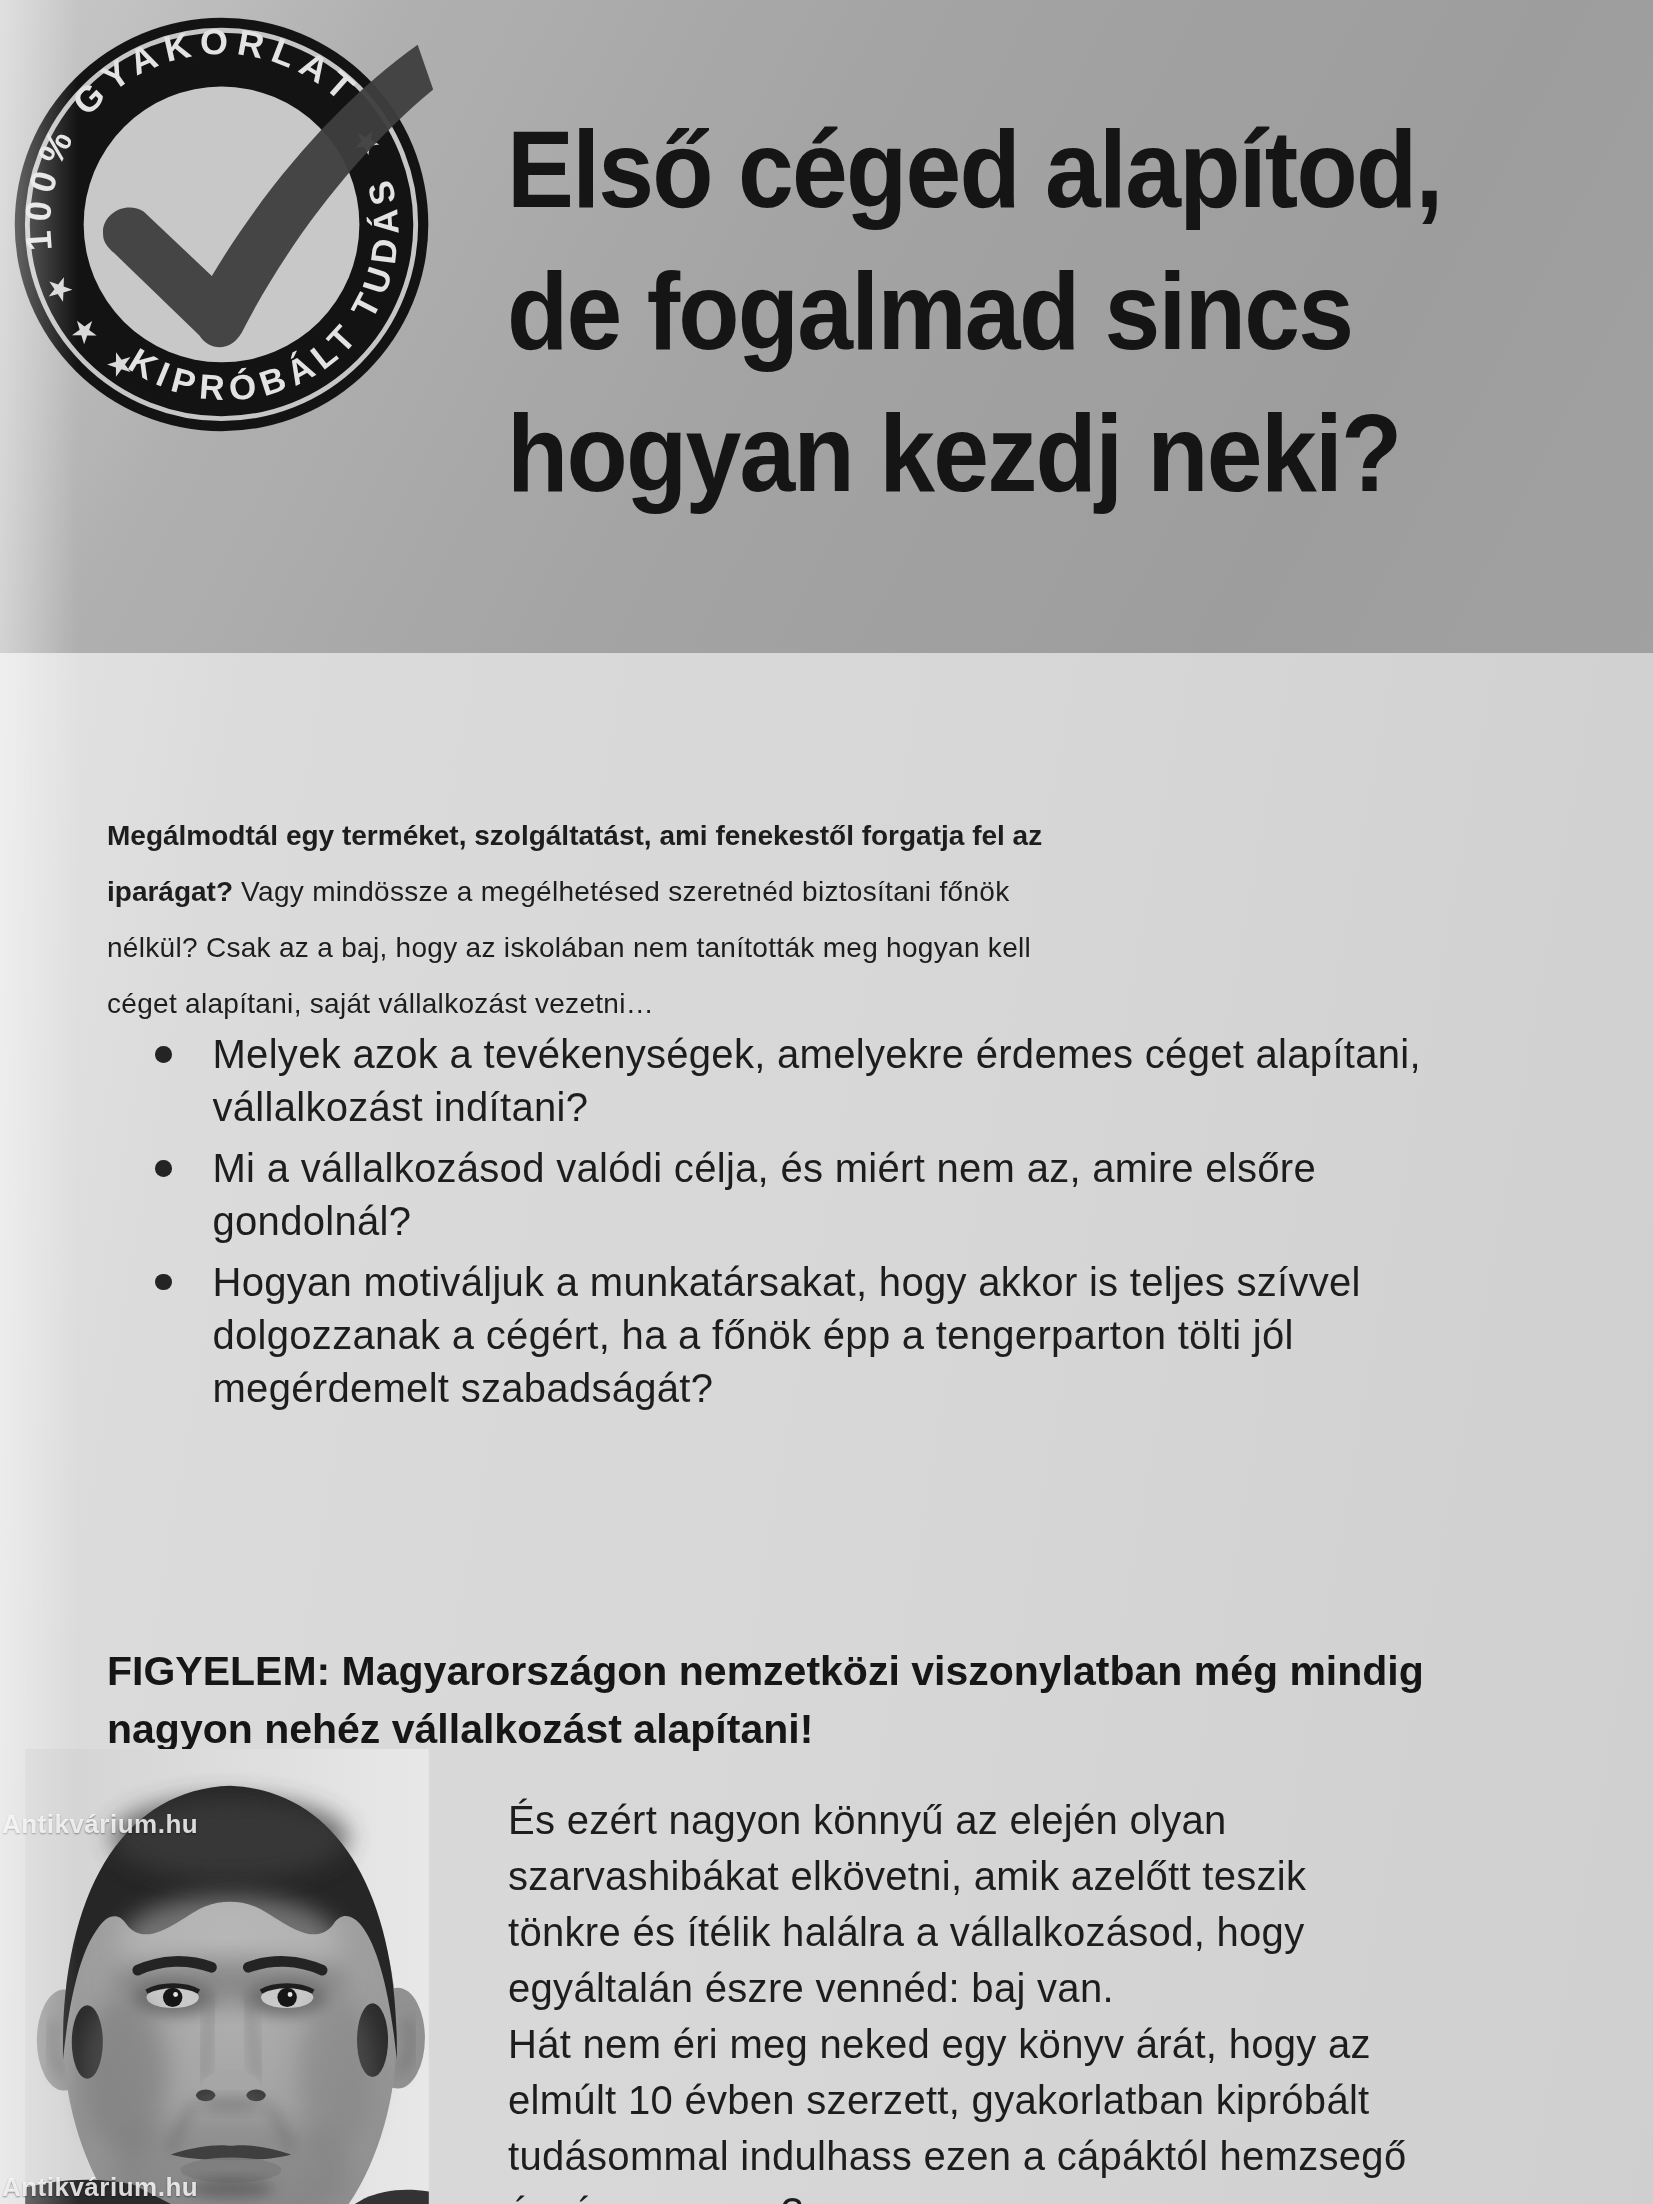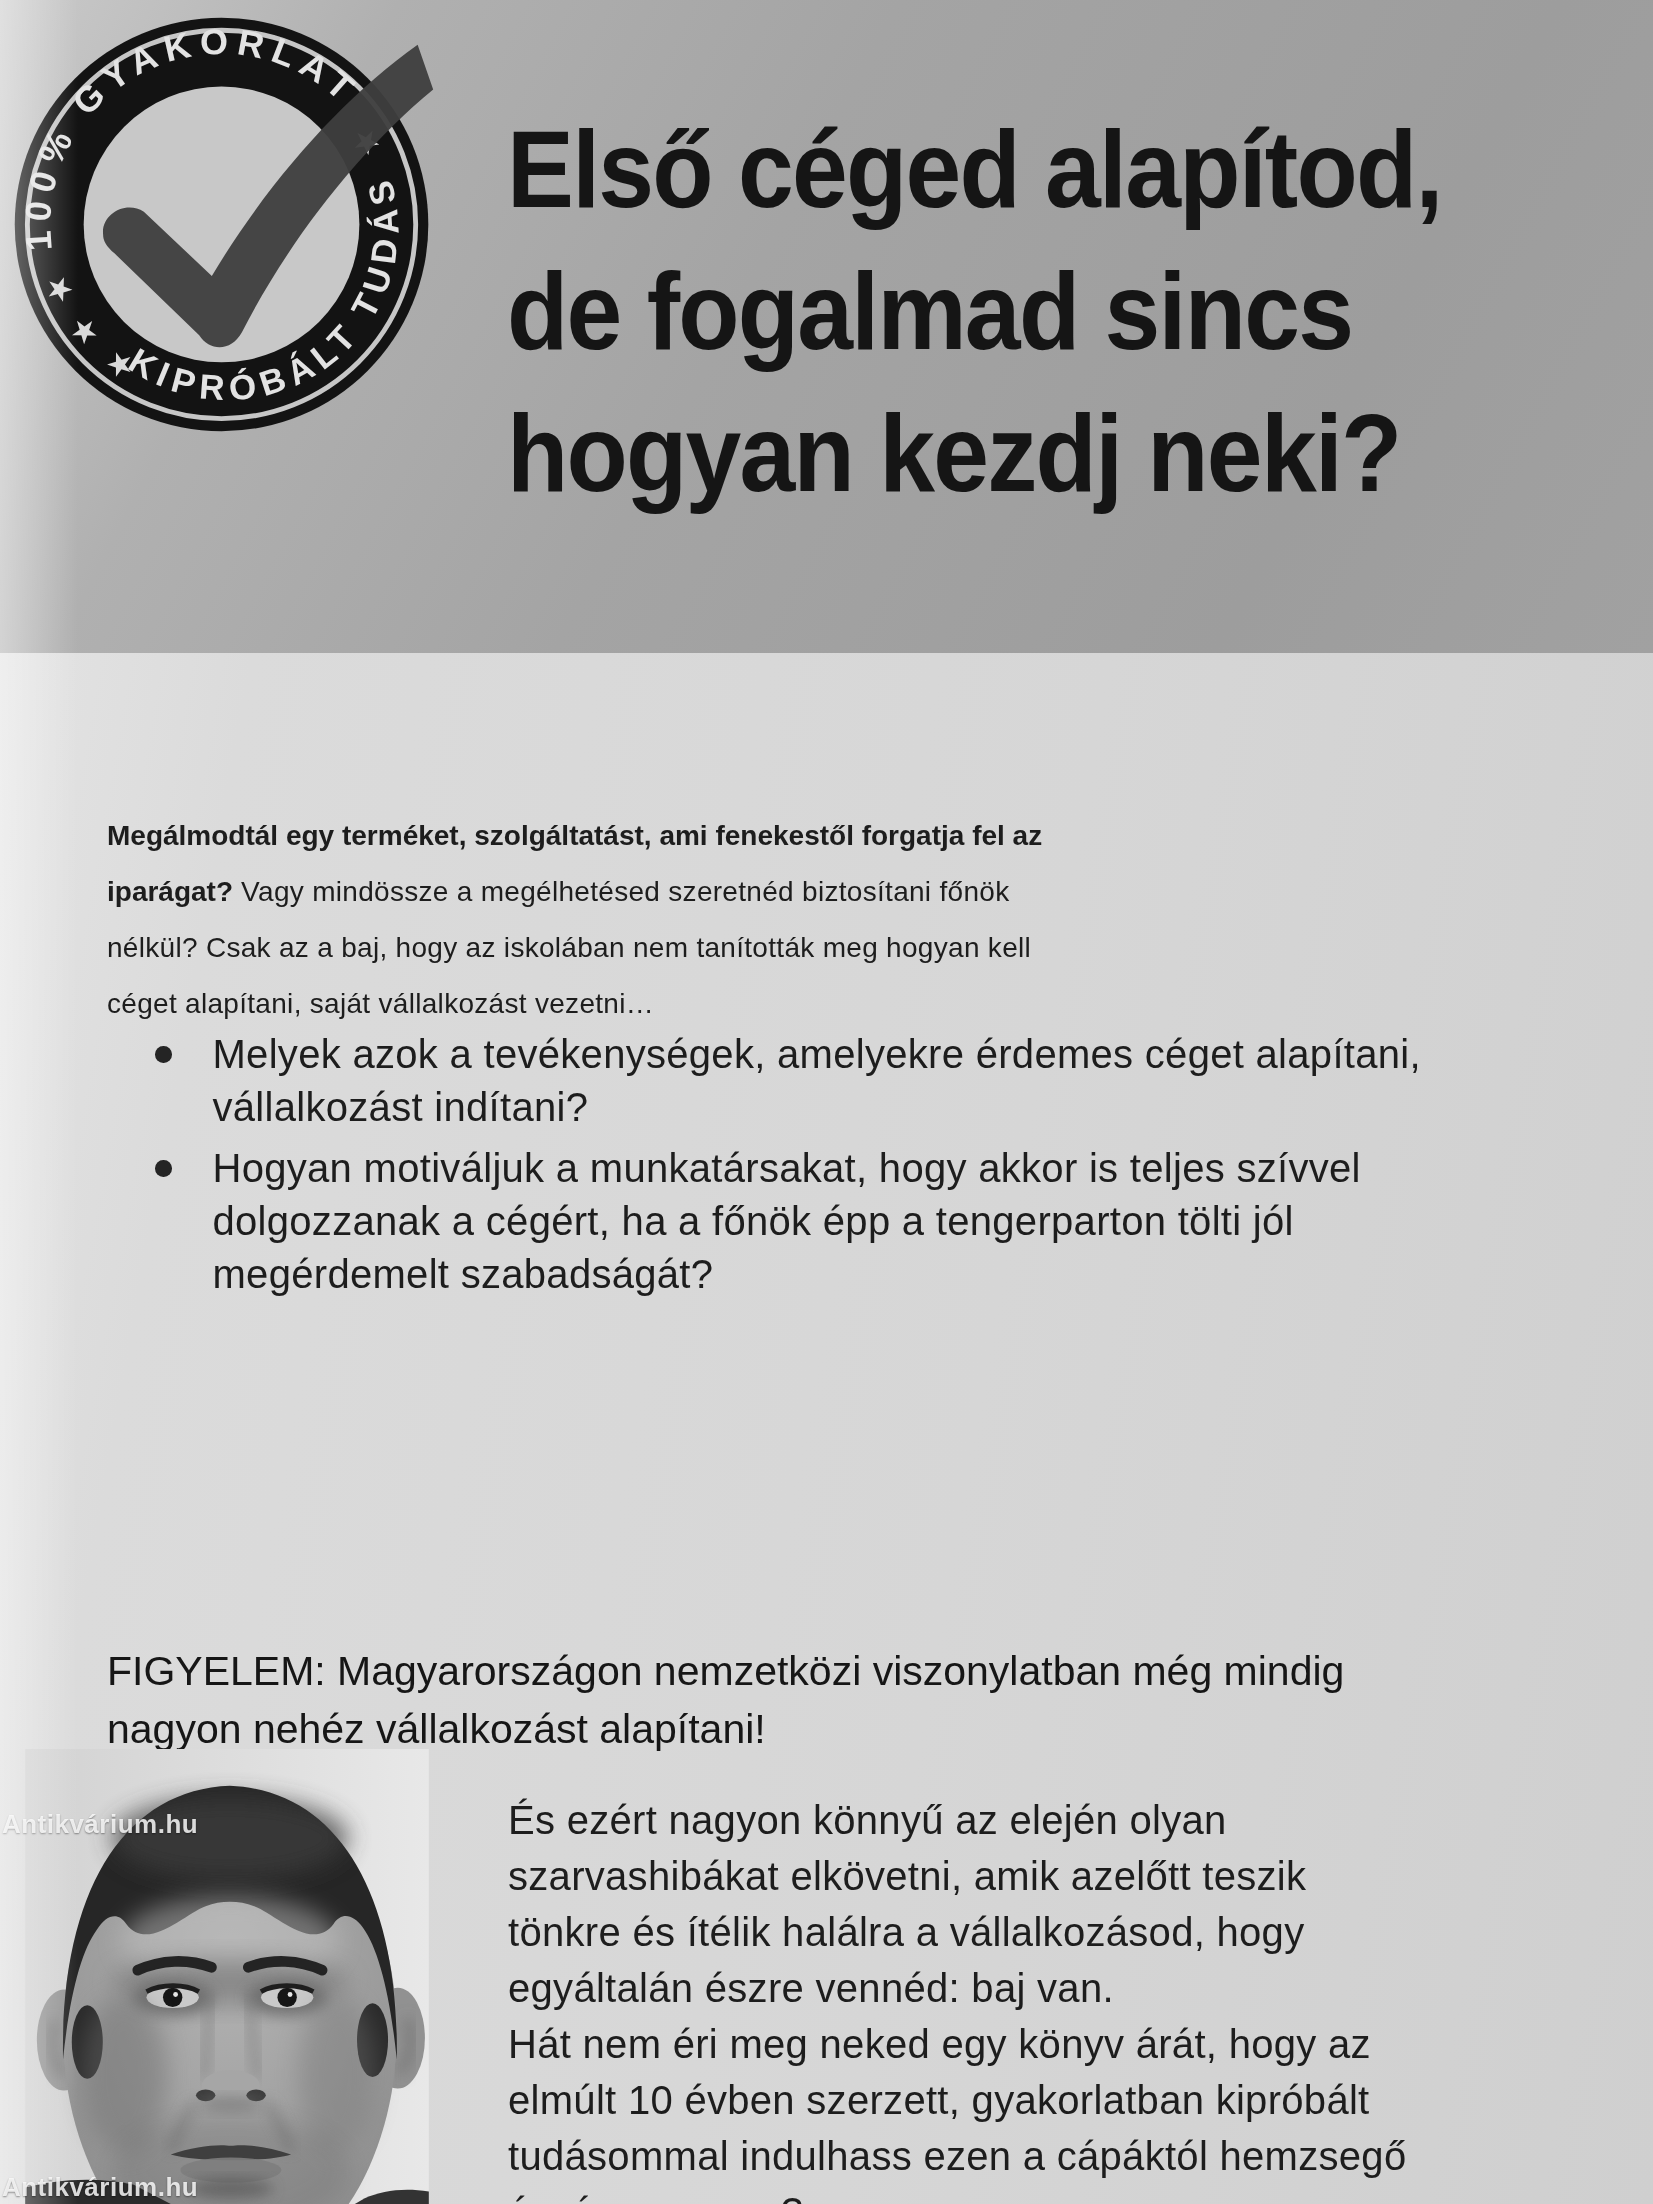--- a/index.html
+++ b/index.html
@@ -15,21 +15,21 @@
         color:#151515;white-space:pre-line;transform:scaleX(.92);transform-origin:left top;}
   .badge{position:absolute;left:5.8px;top:3.9px;width:433px;height:439px;}
   .intro{position:absolute;left:107px;top:780px;width:1475px;
         font-size:28px;line-height:56px;letter-spacing:0.3px;white-space:pre-line;}
   .intro b{font-weight:700;letter-spacing:0;}
   .bullets{position:absolute;left:107px;top:1017px;width:1475px;list-style:none;margin:11px;padding:0;}
   .bullets li{display:flex;margin:0 0 7.8px 0;font-size:40px;line-height:53px;letter-spacing:0.3px;}
   .dot{flex:none;width:16.5px;height:16.5px;border-radius:50%;background:#242424;margin:18.4px 41px 0 37px;}
   .btext{white-space:pre-line;}
   .warning{position:absolute;left:107px;top:1601px;width:1475px;
-        font-size:41px;font-weight:400;line-height:58px;white-space:pre-line;color:#161616;}
+        font-size:41px;font-weight:700;line-height:58px;white-space:pre-line;color:#161616;}
   .closing{position:absolute;left:508px;top:1752px;width:1097px;
         font-size:40px;line-height:56px;letter-spacing:0.3px;white-space:pre-line;}
   .photo{position:absolute;left:25px;top:1749px;width:404px;height:456px;overflow:hidden;}
   .photo svg{display:block;}
   .wm{position:absolute;left:1.9px;font-size:26px;font-weight:700;letter-spacing:0.5px;
         color:rgba(252,252,252,.85);text-shadow:0 1px 1.9px rgba(0,0,0,.4);}
   .wm1{top:1809px;}
   .wm2{top:2172px;z-index:5;}
 </style>
 </head>
@@ -73,20 +73,25 @@
   <p class="intro"><b>Megálmodtál egy terméket, szolgáltatást, ami fenekestől forgatja fel az
 iparágat?</b><span> Vagy mindössze a megélhetésed szeretnéd biztosítani főnök
 nélkül? Csak az a baj, hogy az iskolában nem tanították meg hogyan kell
 céget alapítani, saját vállalkozást vezetni…</span></p>
 
   <ul class="bullets">
     <li>
         <span class="dot"></span>
         <span class="btext">Melyek azok a tevékenységek, amelyekre érdemes céget alapítani,
 vállalkozást indítani?</span>
+      </li>
+    <li>
+        <span class="dot"></span>
+        <span class="btext">Mi a vállalkozásod valódi célja, és miért nem az, amire elsőre
+gondolnál?</span>
       </li>
     <li>
         <span class="dot"></span>
         <span class="btext">Hogyan motiváljuk a munkatársakat, hogy akkor is teljes szívvel
 dolgozzanak a cégért, ha a főnök épp a tengerparton tölti jól
 megérdemelt szabadságát?</span>
       </li>
   </ul>
 
   <p class="warning">FIGYELEM: Magyarországon nemzetközi viszonylatban még mindig

